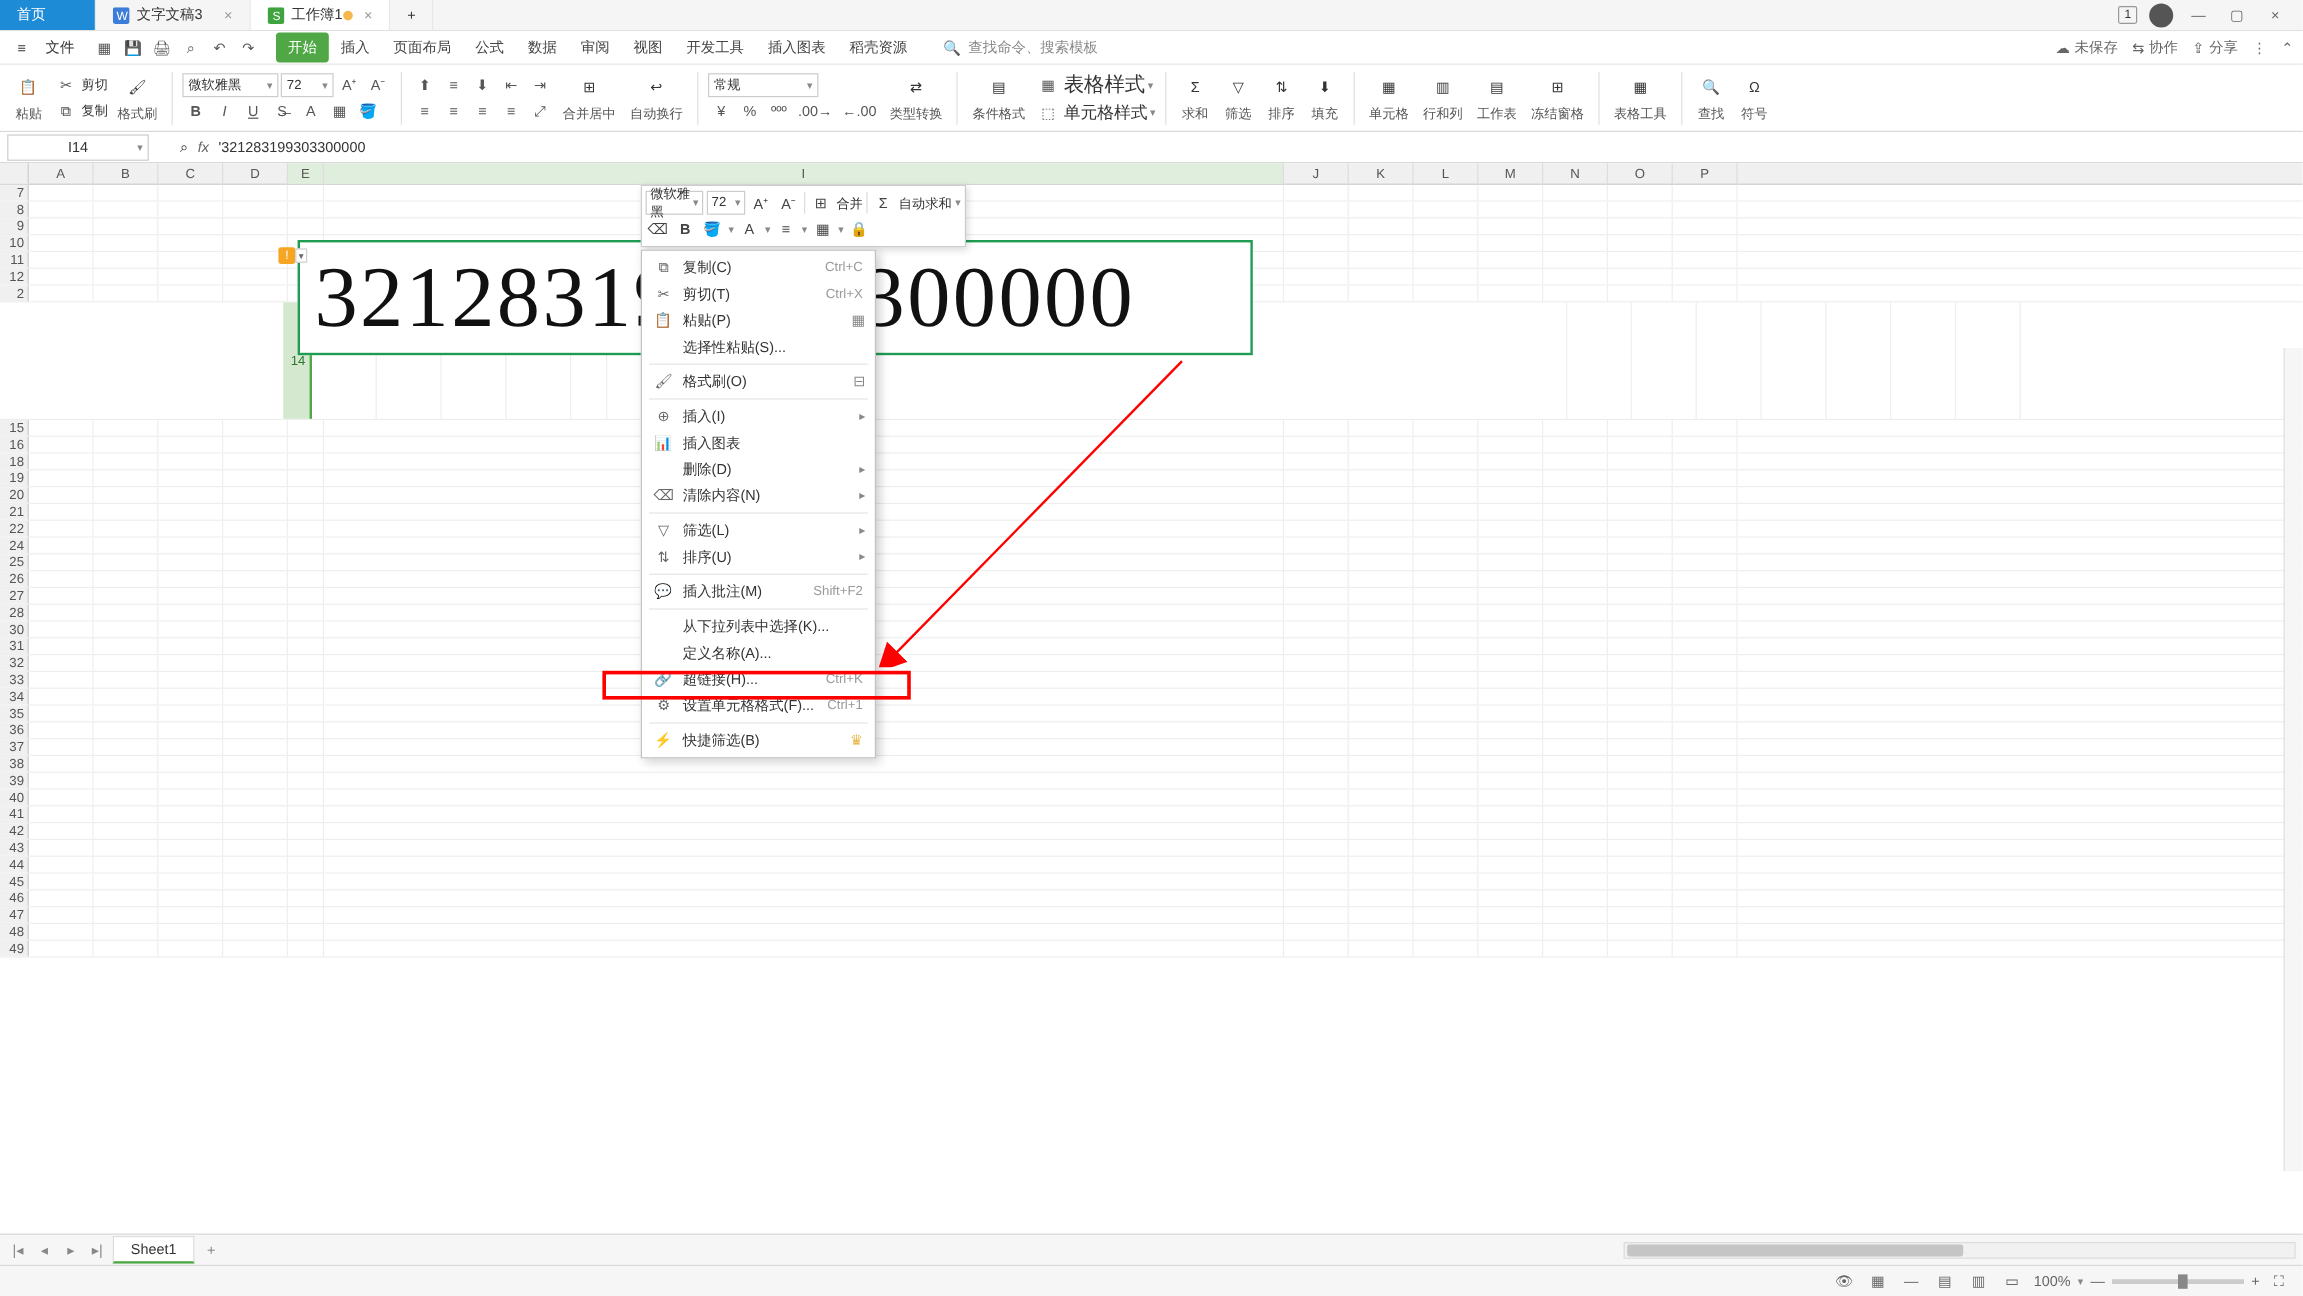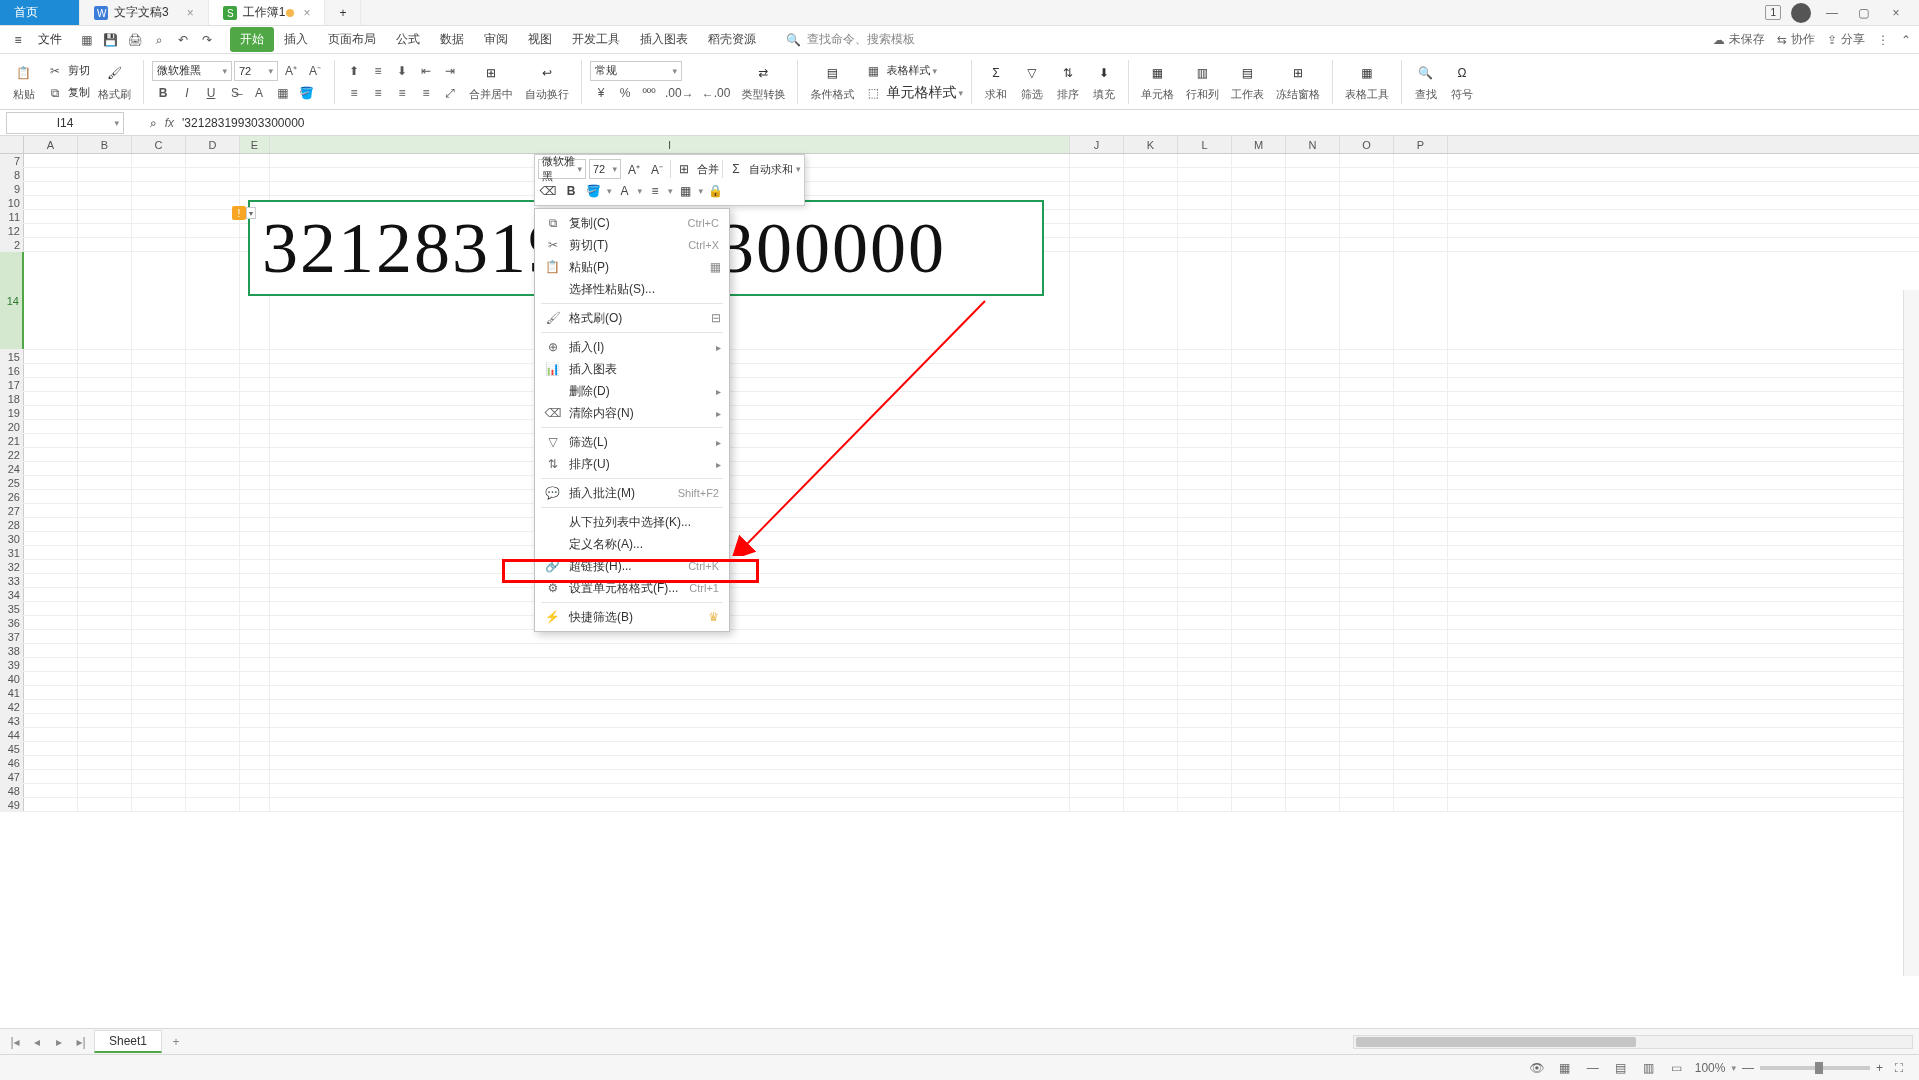--- a/index.html
+++ b/index.html
@@ -298,21 +298,21 @@
       <span class="tb-label">类型转换</span>
     </div>
   <div class="tb-sep"></div>
   <div class="tb-group">
       <span class="big">▤</span>
       <span class="tb-label">条件格式</span>
     </div>
   <div class="tb-col">
     <div class="tb-row">
         <span class="tb-btn">▦</span>
-        <span style="font-size:11px;">表格样式</span>
+        <span style="font-size:17px;">表格样式</span>
         <span class="dd">▾</span>
       </div>
     <div class="tb-row">
         <span class="tb-btn">⬚</span>
         <span style="font-size:14px;">单元格样式</span>
         <span class="dd">▾</span>
       </div>
   </div>
   <div class="tb-sep"></div>
   <div class="tb-group">
@@ -499,21 +499,21 @@
         <div class="cell" style="width: 30px;"></div>
         <div class="cell" style="width: 800px;"></div>
         <div class="cell" style="width: 54px;"></div>
         <div class="cell" style="width: 54px;"></div>
         <div class="cell" style="width: 54px;"></div>
         <div class="cell" style="width: 54px;"></div>
         <div class="cell" style="width: 54px;"></div>
         <div class="cell" style="width: 54px;"></div>
         <div class="cell" style="width: 54px;"></div>
       </div>
-      <div class="row" style="height: 98px;">
+      <div class="row" style="height: 98px; justify-content: center;">
         <div class="row-hdr sel">14</div>
         <div class="cell" style="width: 54px;"></div>
         <div class="cell" style="width: 54px;"></div>
         <div class="cell" style="width: 54px;"></div>
         <div class="cell" style="width: 54px;"></div>
         <div class="cell" style="width: 30px;"></div>
         <div class="cell" style="width: 800px;"></div>
         <div class="cell" style="width: 54px;"></div>
         <div class="cell" style="width: 54px;"></div>
         <div class="cell" style="width: 54px;"></div>
@@ -533,36 +533,20 @@
         <div class="cell" style="width: 54px;"></div>
         <div class="cell" style="width: 54px;"></div>
         <div class="cell" style="width: 54px;"></div>
         <div class="cell" style="width: 54px;"></div>
         <div class="cell" style="width: 54px;"></div>
         <div class="cell" style="width: 54px;"></div>
         <div class="cell" style="width: 54px;"></div>
       </div>
       <div class="row">
         <div class="row-hdr">16</div>
-        <div class="cell" style="width: 54px;"></div>
-        <div class="cell" style="width: 54px;"></div>
-        <div class="cell" style="width: 54px;"></div>
-        <div class="cell" style="width: 54px;"></div>
-        <div class="cell" style="width: 30px;"></div>
-        <div class="cell" style="width: 800px;"></div>
-        <div class="cell" style="width: 54px;"></div>
-        <div class="cell" style="width: 54px;"></div>
-        <div class="cell" style="width: 54px;"></div>
-        <div class="cell" style="width: 54px;"></div>
-        <div class="cell" style="width: 54px;"></div>
-        <div class="cell" style="width: 54px;"></div>
-        <div class="cell" style="width: 54px;"></div>
-      </div>
-      <div class="row">
-        <div class="row-hdr">17</div>
         <div class="cell" style="width: 54px;"></div>
         <div class="cell" style="width: 54px;"></div>
         <div class="cell" style="width: 54px;"></div>
         <div class="cell" style="width: 54px;"></div>
         <div class="cell" style="width: 30px;"></div>
         <div class="cell" style="width: 800px;"></div>
         <div class="cell" style="width: 54px;"></div>
         <div class="cell" style="width: 54px;"></div>
         <div class="cell" style="width: 54px;"></div>
         <div class="cell" style="width: 54px;"></div>

